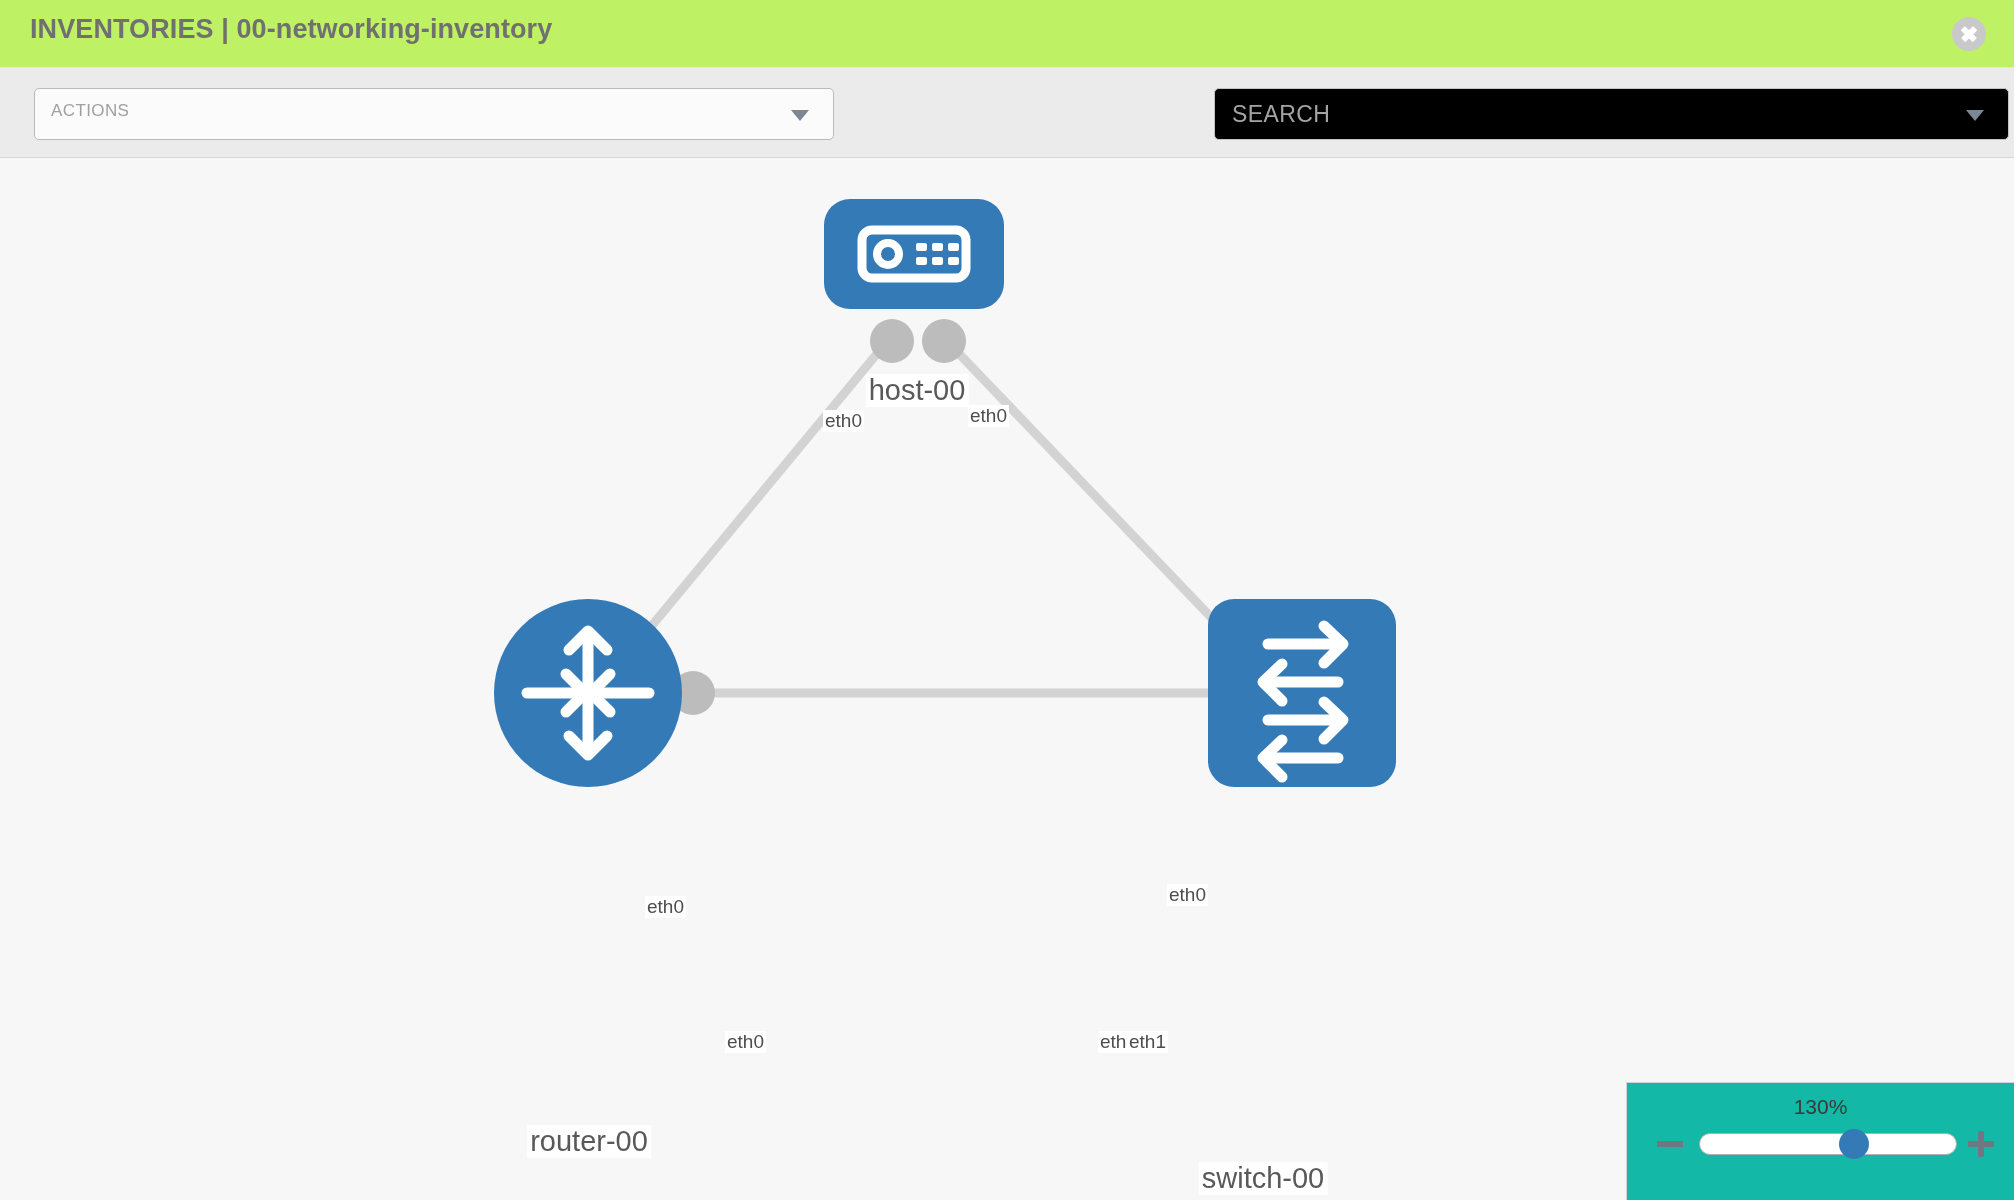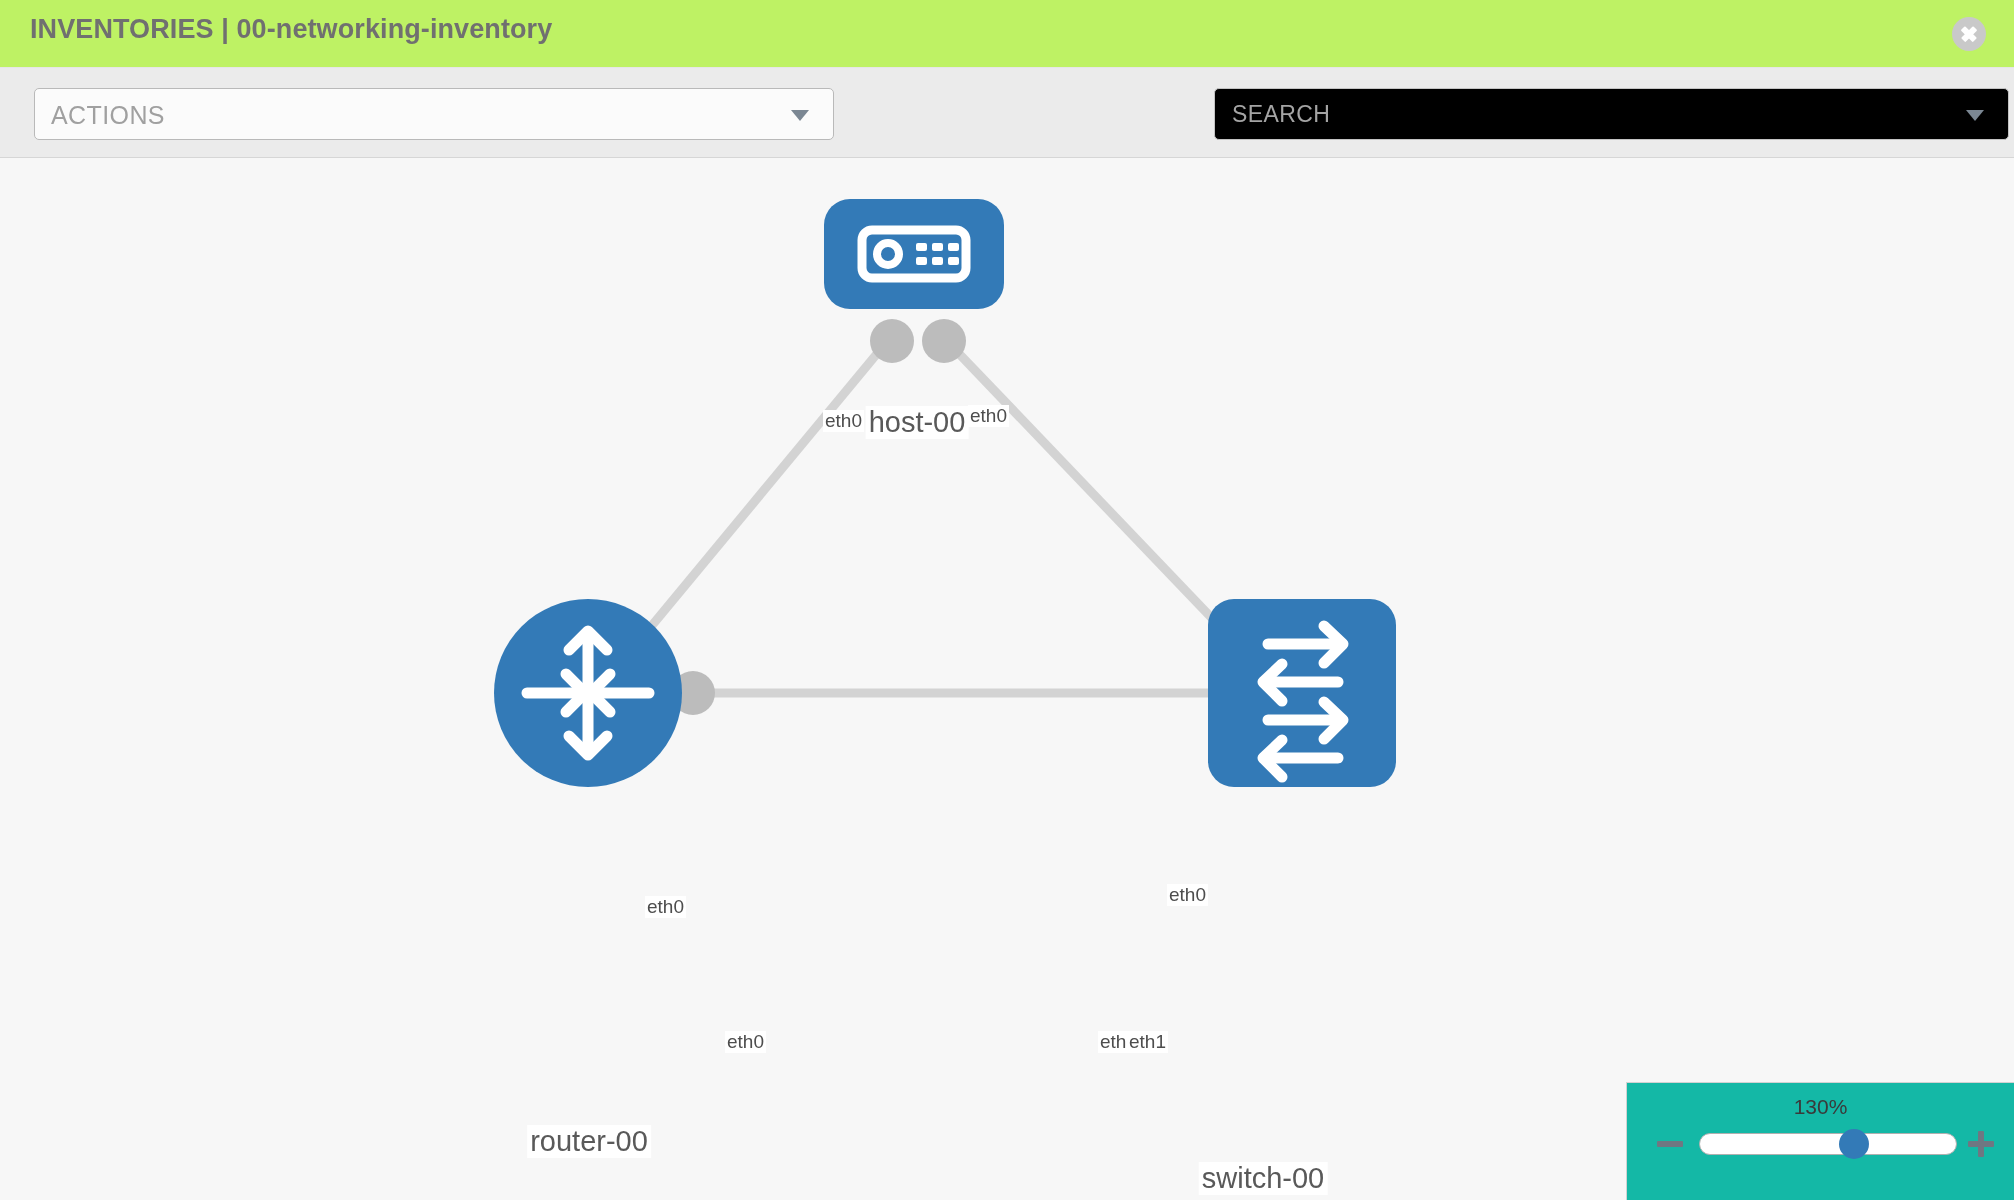--- a/index.html
+++ b/index.html
@@ -85,21 +85,21 @@
     background: #fbfbfb;
     border: 1px solid #b9b9b9;
     border-radius: 5px;
     box-sizing: border-box;
     cursor: pointer;
   }
   .actions-select .sel-label {
     position: absolute;
     left: 16px;
     top: 12px;
-    font-size: 25px;
+    font-size: 17px;
     color: #a0a0a0;
     letter-spacing: 0.4px;
   }
   .caret {
     position: absolute;
     right: 24px;
     top: 50%;
     margin-top: -4px;
     width: 0; height: 0;
     border-left: 9px solid transparent;
@@ -353,21 +353,21 @@
 
           <line x1="1268" y1="562" x2="1342" y2="562"></line>
           <polyline points="1324,544 1343,562 1324,581"></polyline>
 
           <line x1="1338" y1="600" x2="1264" y2="600"></line>
           <polyline points="1282,582 1263,600 1282,619"></polyline>
         </g>
       </g>
     </svg>
 
-    <div class="node-label" style="left:917px; top:248px;text-align:center;">host-00</div>
+    <div class="node-label" style="left:917px; top:216px;text-align:center;">host-00</div>
     <div class="node-label" style="left:589px; top:1000px; transform:translateX(-50%) translateY(-100%);">router-00</div>
     <div class="node-label" style="left:1263px; top:1000px; transform:translateX(-50%) translateY(-100%);margin-top:37px;">switch-00</div>
 
     <div class="iface-label" style="left:823px; top:252px;">eth0</div>
     <div class="iface-label" style="left:968px; top:247px;">eth0</div>
     <div class="iface-label" style="left:645px; top:738px;">eth0</div>
     <div class="iface-label" style="left:1167px; top:726px;">eth0</div>
     <div class="iface-label" style="left:725px; top:873px;">eth0</div>
     <div class="iface-label" style="left:1098px; top:873px;">eth</div>
     <div class="iface-label" style="left:1117px; top:873px;margin-left:10px;">eth1</div>

